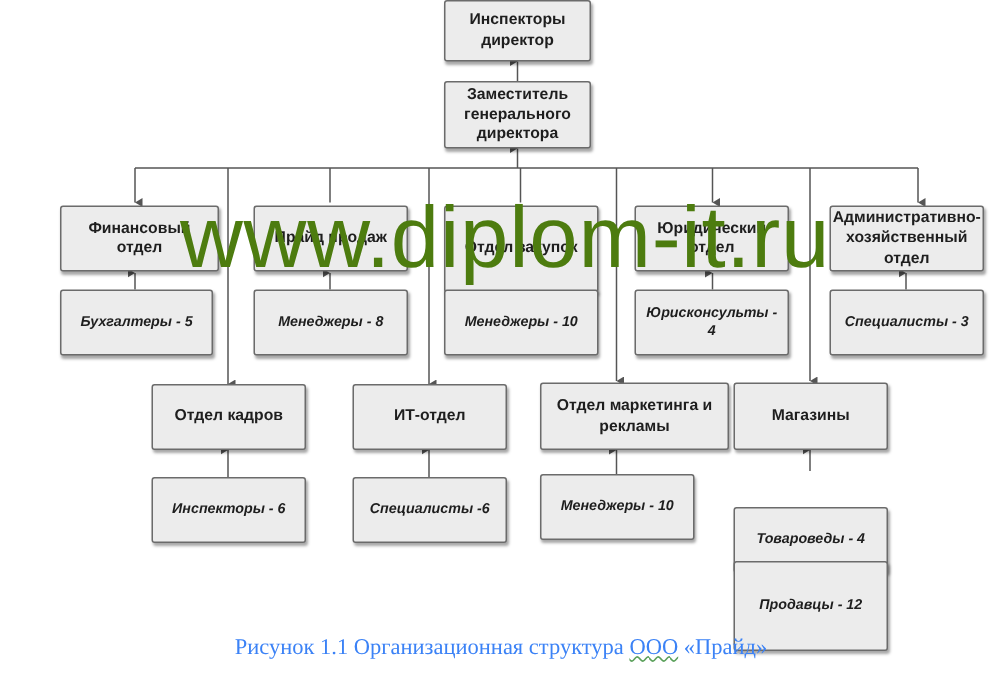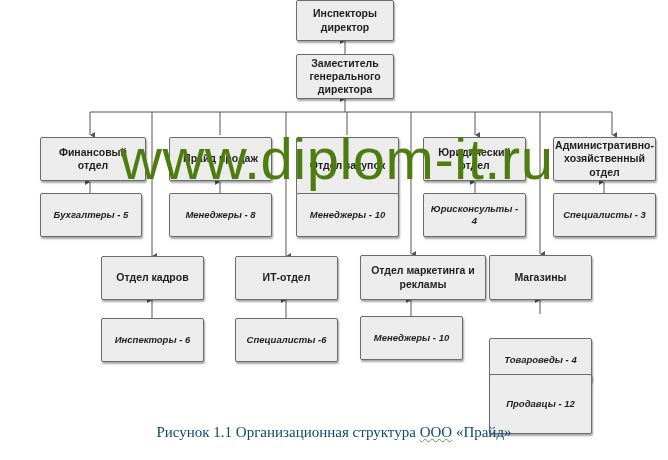--- a/index.html
+++ b/index.html
@@ -8,21 +8,21 @@
   .box { position:absolute; background:#ececec; border:1.5px solid #6b6b6b; border-radius:2px;
          box-shadow:1px 2px 2px rgba(0,0,0,0.35); box-sizing:border-box;
          display:flex; align-items:center; justify-content:center; text-align:center;
          font-size:10.5px; font-weight:bold; color:#1e1e1e; line-height:1.25; padding:0 3px; }
   .box.staff { font-style:italic; font-size:9.5px; }
   svg.lines { position:absolute; left:0; top:0; }
   .watermark { position:absolute; left:120px; top:130px; color:#4d7c0f; font-size:58px;
                font-family:"Liberation Sans", sans-serif; letter-spacing:0.5px; line-height:1;
                white-space:nowrap; }
   .caption { position:absolute; left:0; width:668px; top:424px; text-align:center;
-             font-family:"Liberation Serif", serif; font-size:15px; color:#0c4a6e; }
+             font-family:"Liberation Serif", serif; font-size:15px; color:#3b82f6; }
   .squiggle { text-decoration: underline wavy #5aa05a; text-decoration-thickness:1px; }
 </style>
 </head>
 <body>
 
 <svg class="lines" width="668" height="460">
   <defs>
     <marker id="arr" markerWidth="6" markerHeight="6" refX="3" refY="5" orient="auto-start-reverse">
       <path d="M0,0 L6,0 L3,5 Z" fill="#555"></path>
     </marker>

